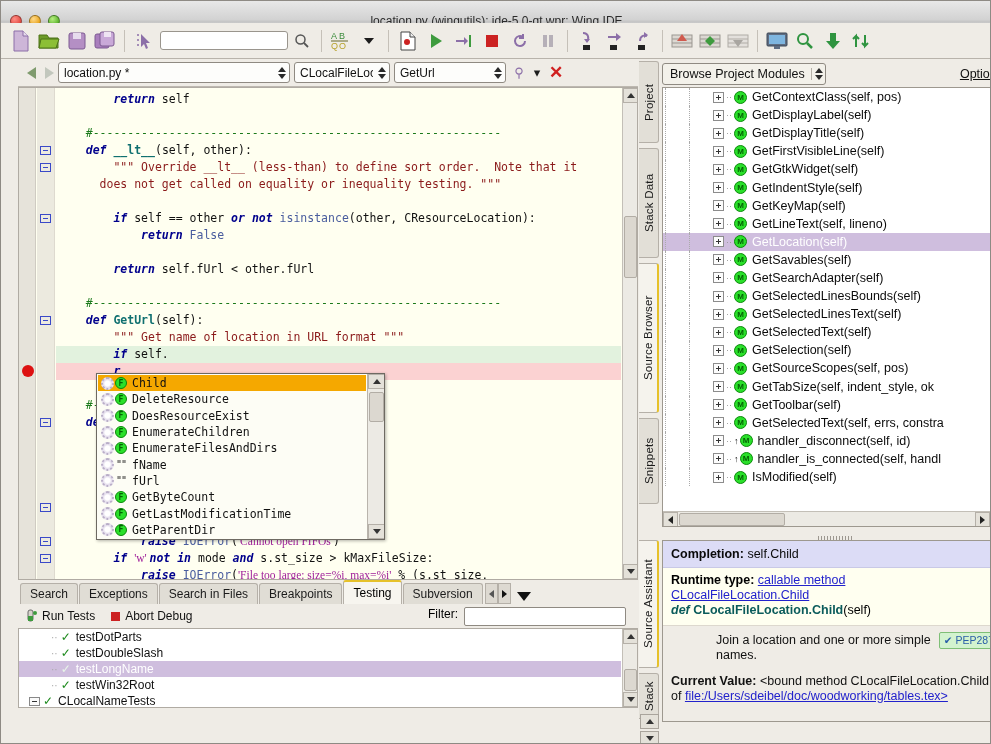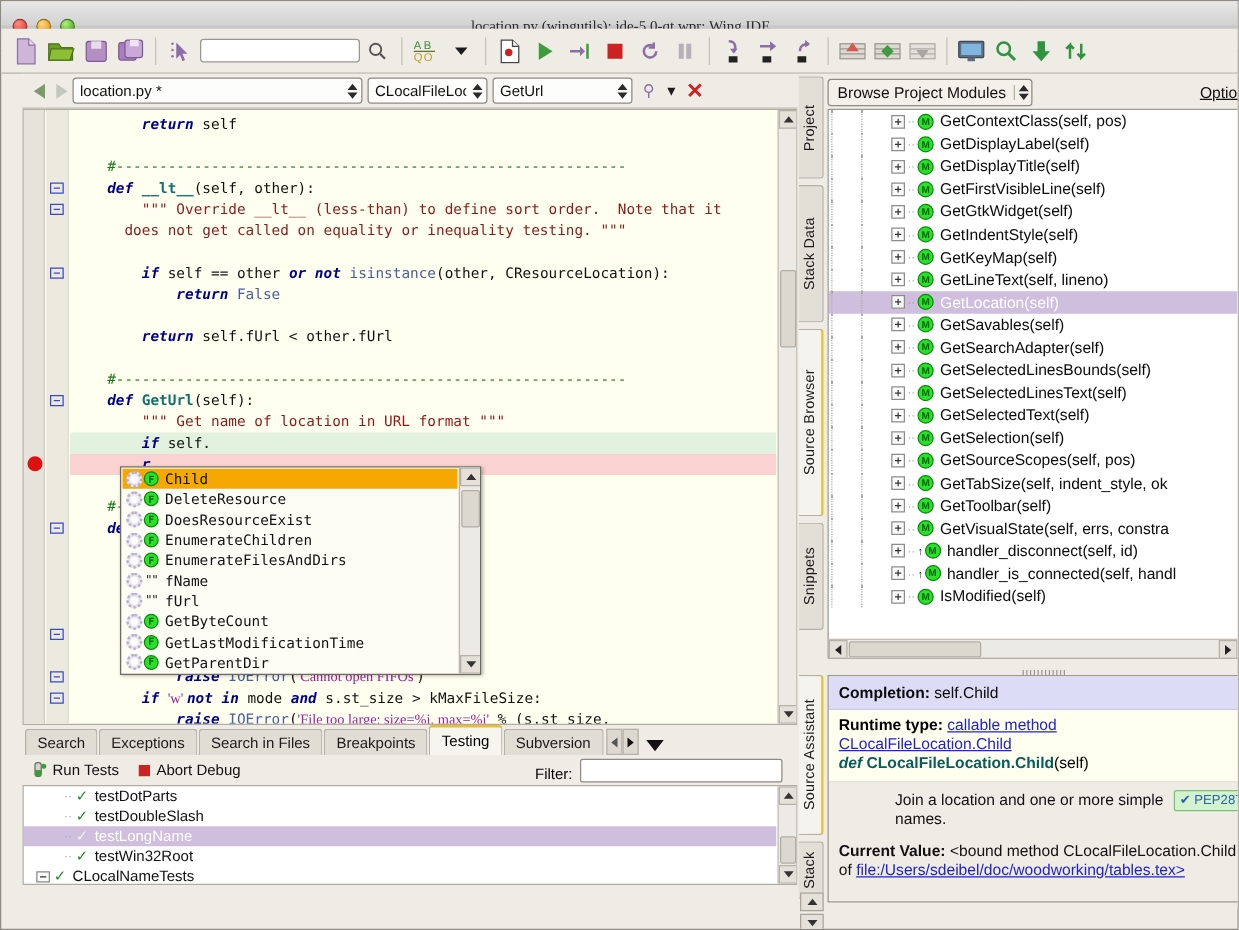--- a/index.html
+++ b/index.html
@@ -17,21 +17,21 @@
     background: #efece6;
     border: 1px solid #8e8a84;
     overflow: hidden;
   }
 
   
   .titlebar {
     position: absolute; left: 0; top: 0; width: 991px; height: 40px;
     background: linear-gradient(to bottom, #e8e8e8 0%, #d2d2d2 48%, #c6c6c6 52%, #dcdcdc 100%);
     border-bottom: 1px solid #9a9a9a;
-    display: flex; align-items: center; font-family: Liberation Serif, serif;
+    display: flex; align-items: center;
   }
   .wbtns { display: flex; gap: 7px; margin-left: 9px; }
   .wbtn { width: 12px; height: 12px; border-radius: 50%; border: 1px solid rgba(0,0,0,.35); }
   .wbtn.red { background: radial-gradient(circle at 35% 30%, #ff8d85, #e24b42 70%); }
   .wbtn.yel { background: radial-gradient(circle at 35% 30%, #ffd98a, #e8a41c 70%); }
   .wbtn.grn { background: radial-gradient(circle at 35% 30%, #b6ee7f, #5bb32c 70%); }
   .wtitle {
     position: absolute; left: 0; right: 0; text-align: center;
     font-size: 12px; color: #2b2b2b; line-height: 22px;
   }
@@ -593,21 +593,21 @@
                 <rect x="4" y="1" width="5" height="11" rx="2" fill="#d8d4cc" stroke="#6a6a6a"></rect>
                 <rect x="4" y="7" width="5" height="5" fill="#3e9b3e"></rect>
                 <circle cx="11" cy="4" r="2" fill="#3e9b3e"></circle>
               </svg>
             <span>Run Tests</span>
           </div>
           <div class="mini">
             <span style="display:inline-block;width:9px;height:9px;background:#cc2222;margin-right:5px;"></span>
             <span>Abort Debug</span>
           </div>
-          <div style="margin-left:auto;display:flex;align-items:flex-end;">
+          <div style="margin-left:auto;display:flex;align-items:flex-start;">
             <span style="margin-right:6px;font-size:12px;">Filter:</span>
             <div style="width:162px;height:19px;background:#fff;border:1px solid #8f8a82;border-radius:2px;margin-right:6px;" title=""></div>
           </div>
         </div>
         <div class="testtree">
           <div id="testlist" style="position:absolute;left:0;top:0;right:16px;">
               <div class="trow" style="padding-left: 32px;">
                 <span class="dots">··</span>
                 <span class="chk">✓</span>
                 <span>testDotParts</span>
@@ -824,21 +824,21 @@
               <span class="bdot">··</span>
               <span class="ic-m">M</span>
               <span>GetToolbar(self)</span>
             </div>
             <div class="brow">
               <span class="guide"></span>
               <span class="guide"></span>
               <span class="bexp"></span>
               <span class="bdot">··</span>
               <span class="ic-m">M</span>
-              <span>GetVisualState(self, errs, constra</span>
+              <span>GetSelectedText(self, errs, constra</span>
             </div>
             <div class="brow">
               <span class="guide"></span>
               <span class="guide"></span>
               <span class="bexp"></span>
               <span class="bdot">··</span>
               <span class="ic-up">↑</span>
               <span class="ic-m">M</span>
               <span>handler_disconnect(self, id)</span>
             </div>

